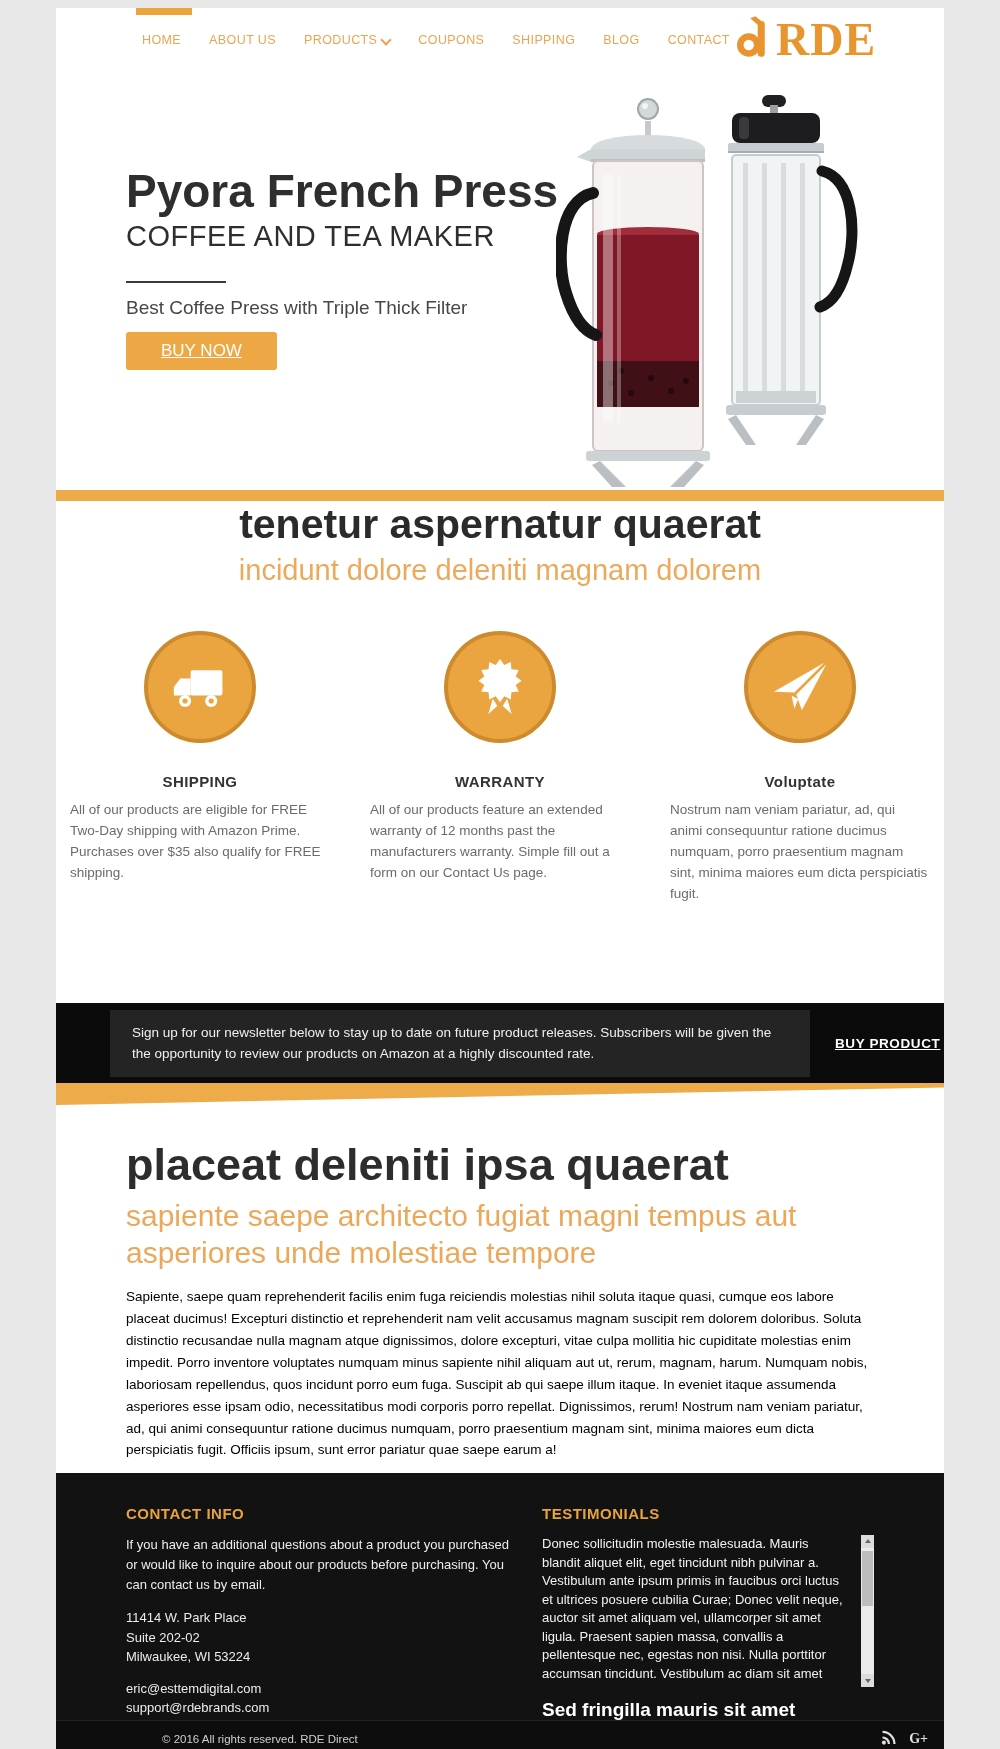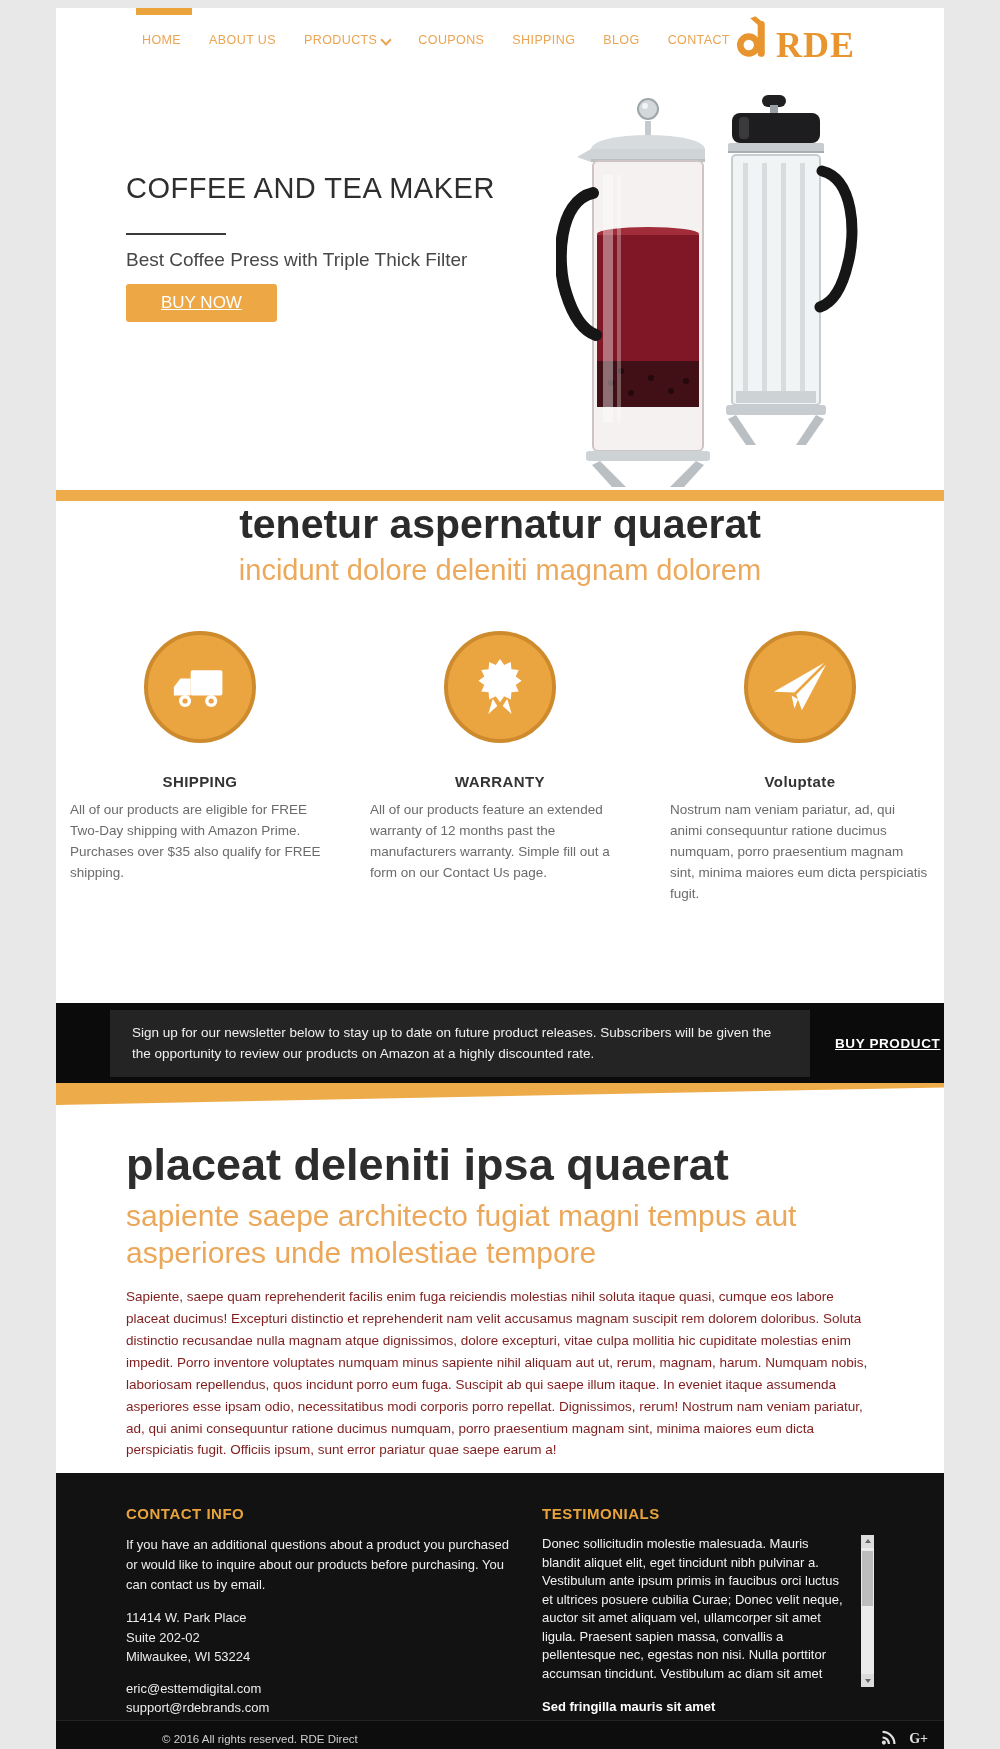--- a/index.html
+++ b/index.html
@@ -7,21 +7,21 @@
   .page { position:relative; width:888px; height:1749px; margin:8px auto; background:#fff; overflow:hidden; }
 
   
   .header { position:absolute; top:0; left:0; width:100%; height:55px; background:#fff; }
   .active-bar { position:absolute; left:80px; top:0; width:56px; height:7px; background:#EBA33C; }
   .nav { position:absolute; left:86px; top:25px; display:flex; gap:28px; align-items:center; }
   .nav a { font-size:12.5px; color:#ECA452; text-decoration:none; letter-spacing:.4px; display:flex; align-items:center; gap:5px; }
   .chev { width:8px; height:8px; display:inline-block; position:relative; top:-2px; }
   .chev:before { content:""; position:absolute; left:0; top:2px; width:6px; height:6px; border-right:2px solid #ECA452; border-bottom:2px solid #ECA452; transform:rotate(45deg); }
   .logo { position:absolute; left:681px; top:7px; display:flex; align-items:flex-end; gap:7px; cursor:pointer; }
-  .logo-text { font-family:"Liberation Serif", serif; font-weight:bold; font-size:36px; line-height:1; color:#E8952F; letter-spacing:1px; }
+  .logo-text { font-family:"Liberation Serif", serif; font-weight:bold; font-size:46px; line-height:1; color:#E8952F; letter-spacing:1px; }
 
   
   .hero { position:absolute; top:55px; left:0; width:100%; height:427px; background:#fff; }
   .hero-copy { position:absolute; left:70px; top:104px; width:470px; }
   .hero-title { margin:0; font-size:46px; font-weight:700; color:#2e2e2e; line-height:1.05; }
   .hero-sub { margin-top:5px; font-size:29px; font-weight:400; color:#2e2e2e; letter-spacing:.5px; }
   .hero-rule { width:100px; height:2px; background:#3a3a3a; margin-top:28px; }
   .hero-tagline { margin-top:14px; font-size:19px; color:#474747; }
   .buy-now { display:inline-block; margin-top:13px; background:#EDA744; color:#fff; font-size:17px; padding:9px 35px; border-radius:3px; cursor:pointer; }
   .hero-art { position:absolute; left:500px; top:30px; width:310px; height:398px; }
@@ -41,34 +41,34 @@
   
   .banner { position:absolute; top:995px; left:0; width:100%; height:80px; background:#0b0b0b; display:flex; }
   .banner-inner { margin:7px 0 6px 54px; width:700px; background:#242424; color:#f0f0f0; font-size:13.5px; line-height:1.55; display:flex; align-items:center; padding:0 22px; }
   .banner-cta { flex:1; display:flex; align-items:center; padding-left:25px; color:#fff; font-weight:bold; font-size:13.5px; letter-spacing:.6px; cursor:pointer; }
   .wedge { position:absolute; top:1075px; left:0; width:100%; height:22px; background:#EDAB49; clip-path:polygon(0 0, 100% 0, 100% 20%, 0 100%); }
 
   
   .about { position:absolute; top:1097px; left:0; width:100%; height:368px; background:#fff; padding:0 70px; }
   .about-title { margin:36px 0 0; font-size:45px; font-weight:600; color:#2d2d2d; line-height:1.05; }
   .about-sub { margin-top:10px; max-width:760px; font-size:30px; color:#ECA85A; line-height:1.22; }
-  .about-body { margin-top:15px; font-size:13.5px; color:#7f1d1d; line-height:1.62; }
+  .about-body { margin-top:15px; font-size:13.5px; color:#000000; line-height:1.62; }
 
   
   .footer { position:absolute; top:1465px; left:0; width:100%; height:247px; background:#121212; padding:32px 70px 0; display:flex; }
   .f-left { width:435px; }
   .f-right { flex:1; }
   .f-heading { color:#E8A33D; font-size:15px; font-weight:bold; letter-spacing:.5px; }
   .f-text { margin-top:13px; width:395px; font-size:13px; color:#ececec; line-height:1.55; }
   .addr { margin-top:13px; font-size:13px; color:#ececec; line-height:1.5; }
   .emails { margin-top:12px; font-size:13px; line-height:1.5; }
   .emails a { color:#ececec; text-decoration:none; display:block; }
   .t-box { position:relative; margin-top:13px; width:332px; height:152px; overflow:hidden; padding-right:26px; }
   .t-text { font-size:13px; color:#f2f2f2; line-height:1.43; }
-  .t-highlight { margin-top:12px; font-size:13px; font-weight:bold; color:#fff; }
+  .t-highlight { margin-top:12px; font-size:19px; font-weight:bold; color:#fff; }
   .sb { position:absolute; right:0; top:0; width:13px; height:152px; background:#ebebeb; cursor:pointer; }
   .sb-btn { position:absolute; left:0; width:13px; height:13px; background:#dcdcdc; }
   .sb-btn.up { top:0; } .sb-btn.down { bottom:0; }
   .sb-btn:before { content:""; position:absolute; left:3.5px; width:0; height:0; border-left:3px solid transparent; border-right:3px solid transparent; }
   .sb-btn.up:before { top:4px; border-bottom:4px solid #666; }
   .sb-btn.down:before { bottom:4px; border-top:4px solid #666; }
   .sb-thumb { position:absolute; left:1px; top:16px; width:11px; height:55px; background:#bdbdbd; }
 
   .bottombar { position:absolute; top:1712px; left:0; width:100%; height:37px; background:#0d0d0d; border-top:1px solid #232323; display:flex; align-items:center; justify-content:space-between; padding:0 16px 0 106px; }
   .copyright { font-size:11.5px; color:#cfcfcf; }
@@ -113,20 +113,21 @@
           <rect x="22" y="6" width="7.5" height="38" rx="3.5" fill="#E8952F"></rect>
           <polygon points="22,10 14,3 19.5,1 27,7" fill="#E8952F"></polygon>
         </svg>
       </span>
       <span class="logo-text">RDE</span>
     </div>
   </div>
 
   <div class="hero">
     <div class="hero-copy">
+      <h1 class="hero-title">Pyora French Press</h1>
       <div class="hero-sub">COFFEE AND TEA MAKER</div>
       <div class="hero-rule"></div>
       <div class="hero-tagline">Best Coffee Press with Triple Thick Filter</div>
       <a href="#" class="buy-now">BUY NOW</a>
     </div>
 
     <div class="hero-art">
       <svg width="310" height="398" viewBox="0 0 310 398">
 
         <g>

